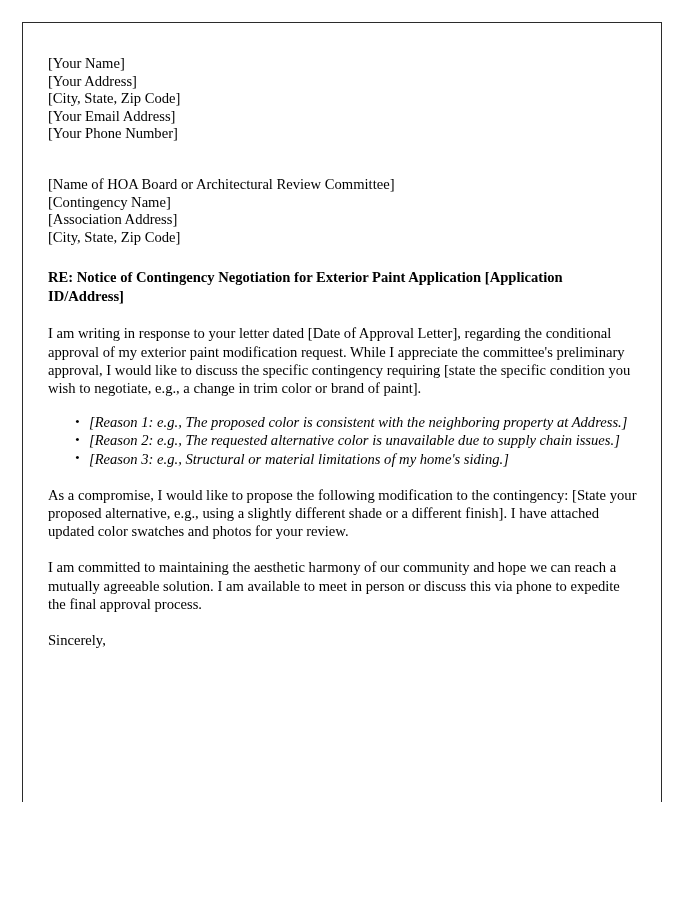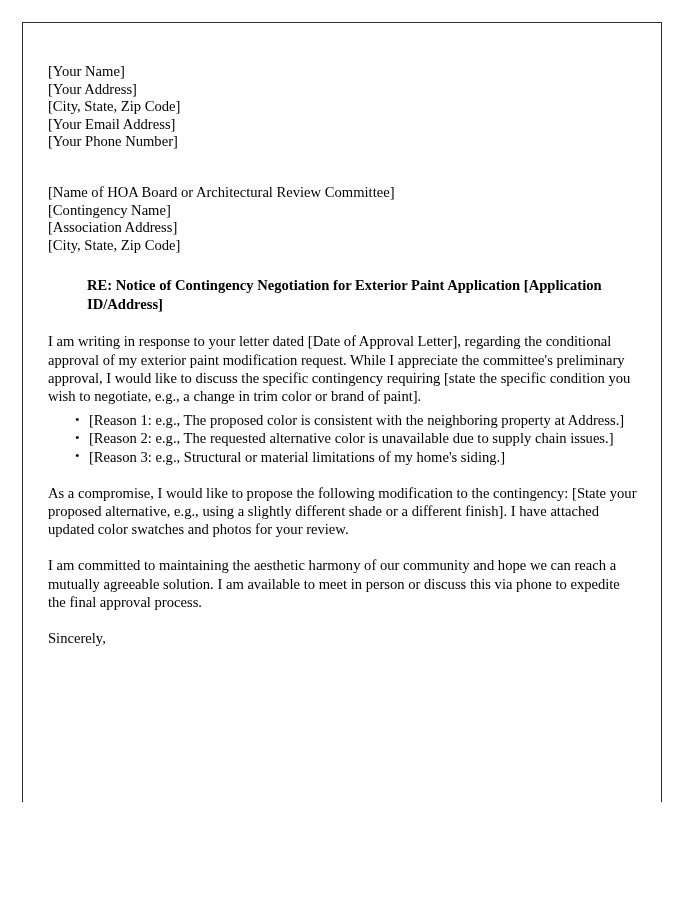--- a/index.html
+++ b/index.html
@@ -26,21 +26,21 @@
     border-top: 1.5px solid #2b2b2b;
     border-left: 1.5px solid #2b2b2b;
     border-right: 1.5px solid #2b2b2b;
     border-bottom: none;
     background: #ffffff;
   }
 
   .page-body {
     position: absolute;
     left: 25px;
-    top: 40px;
+    top: 32px;
     width: 590px;
   }
 
   .block {
     font-size: 14.6px;
     line-height: 17.6px;
   }
 
   .addr-line {
     display: block;
@@ -48,41 +48,41 @@
   }
 
   .gap-sm { height: 16px; }
   .gap-md { height: 17px; }
 
   .subject {
     font-size: 14.6px;
     line-height: 19px;
     font-weight: bold;
     margin-top: 22px;
-    margin-left: 39px;
   }
 
   .salutation {
     font-size: 14.6px;
     line-height: 17.6px;
     margin-top: 20px;
   }
 
   p.para {
     font-size: 14.6px;
     line-height: 18.2px;
     margin: 0;
     margin-top: 18px;
     text-align: left;
   }
 
   ul.reasons {
-    margin: 6px 0 0 0;
+    margin: 16px 0 0 0;
     padding-left: 41px;
     list-style: none;
+    font-style: italic;
   }
   ul.reasons li {
     position: relative;
     font-size: 14.6px;
     line-height: 18.2px;
     margin-bottom: 0px;
     padding-left: 0px;
   }
   ul.reasons li::before {
     content: "\2022";

